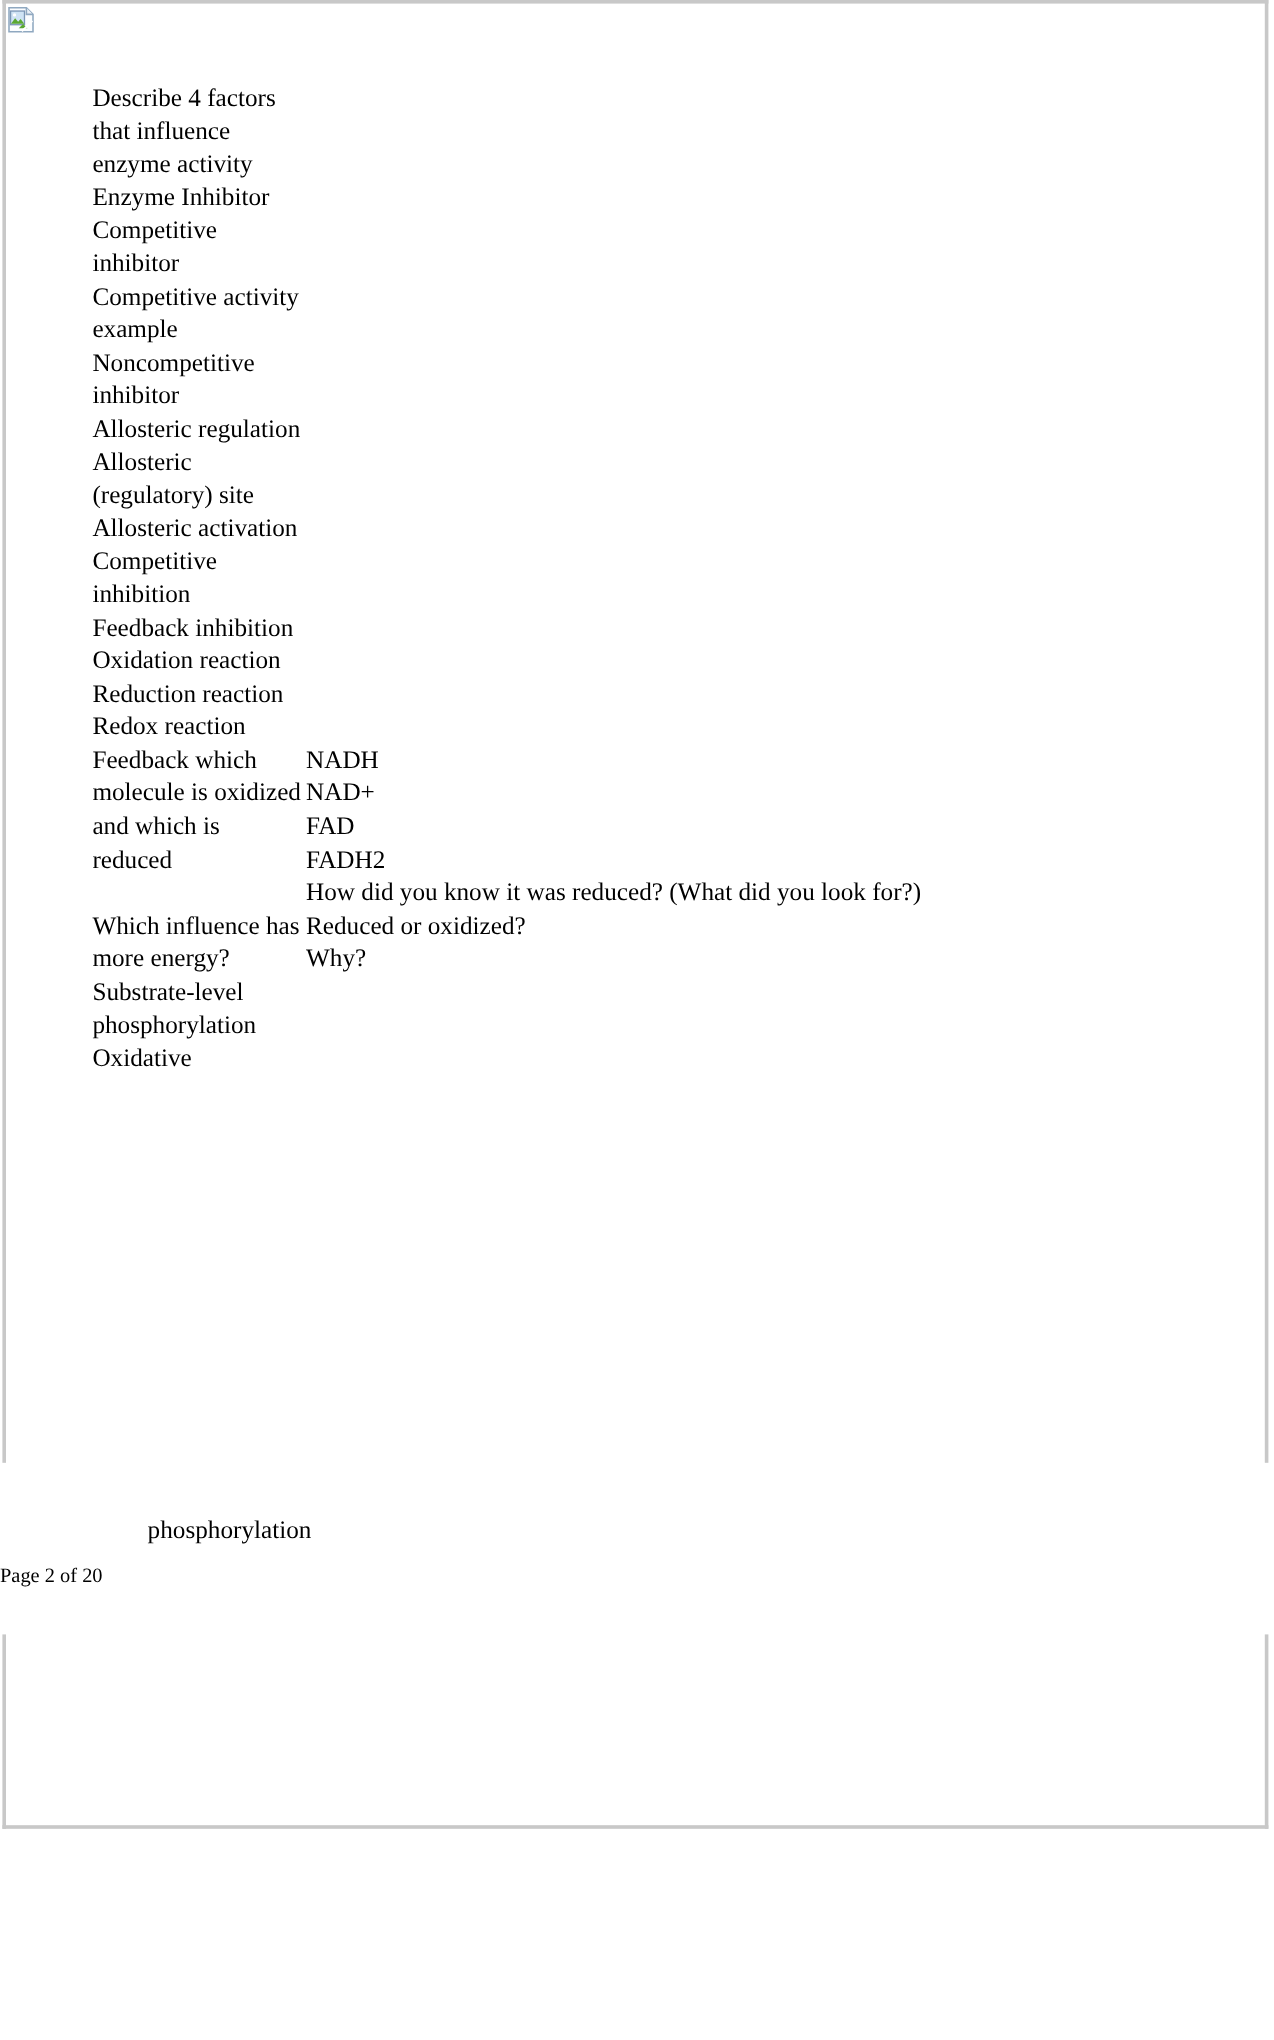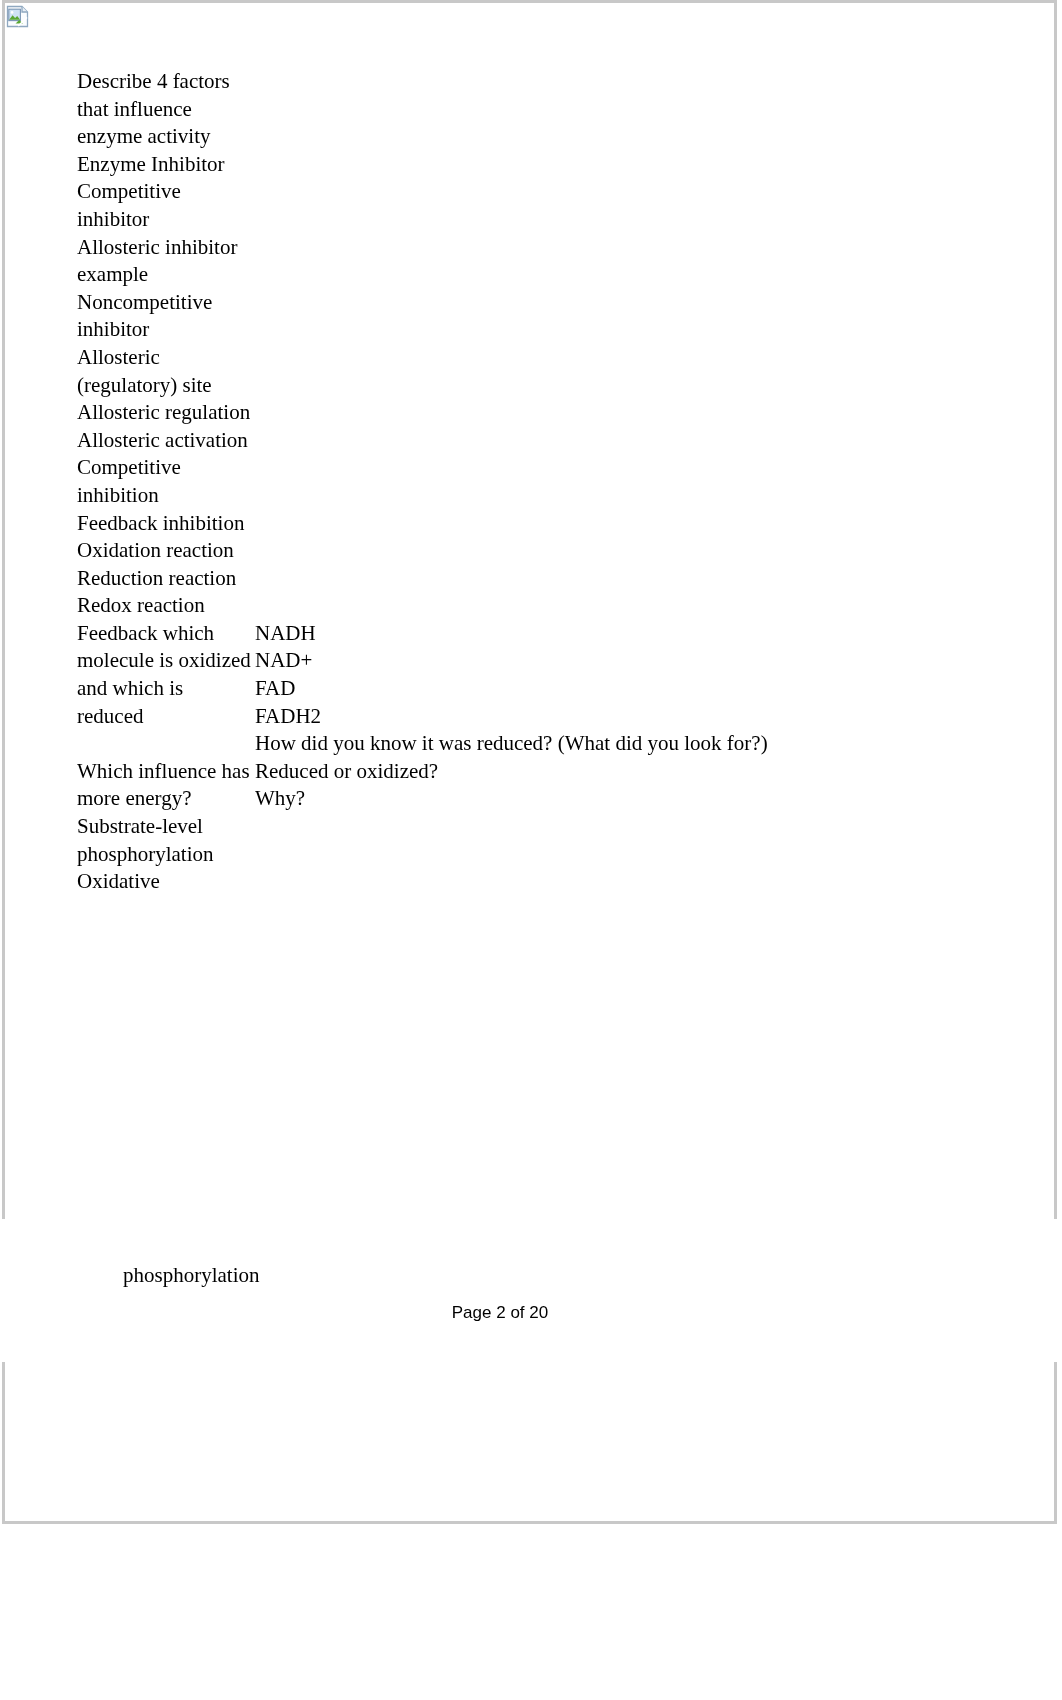--- a/index.html
+++ b/index.html
@@ -71,24 +71,24 @@
   .col-answer {
     width: 720px;
   }
 
   
   .page-footer {
     position: absolute;
     left: 0;
     top: 1303px;
     width: 1000px;
-    text-align: center;
+    text-align: left;
     font-size: 17px;
     line-height: 20px;
-    font-family: Liberation Sans, sans-serif;
+    font-family: Liberation Serif, serif;
     color: #000000;
   }
 
   
   .continuation {
     position: absolute;
     left: 77px;
     top: 1262px;
     font-size: 21px;
     line-height: 27.6px;
@@ -123,33 +123,33 @@
     </tr>
     <tr>
       <td class="col-term">Enzyme Inhibitor</td>
       <td class="col-answer"></td>
     </tr>
     <tr>
       <td class="col-term">Competitive inhibitor</td>
       <td class="col-answer"></td>
     </tr>
     <tr>
-      <td class="col-term">Allosteric inhibitor example</td>
+      <td class="col-term">Competitive activity example</td>
       <td class="col-answer"></td>
     </tr>
     <tr>
       <td class="col-term">Noncompetitive inhibitor</td>
       <td class="col-answer"></td>
     </tr>
     <tr>
+      <td class="col-term">Allosteric regulation</td>
+      <td class="col-answer"></td>
+    </tr>
+    <tr>
       <td class="col-term">Allosteric (regulatory) site</td>
-      <td class="col-answer"></td>
-    </tr>
-    <tr>
-      <td class="col-term">Allosteric regulation</td>
       <td class="col-answer"></td>
     </tr>
     <tr>
       <td class="col-term">Allosteric activation</td>
       <td class="col-answer"></td>
     </tr>
     <tr>
       <td class="col-term">Competitive inhibition</td>
       <td class="col-answer"></td>
     </tr>

